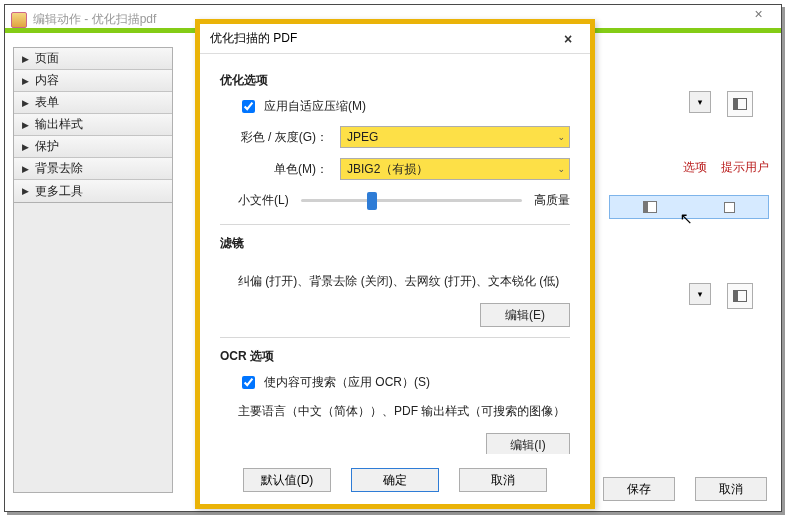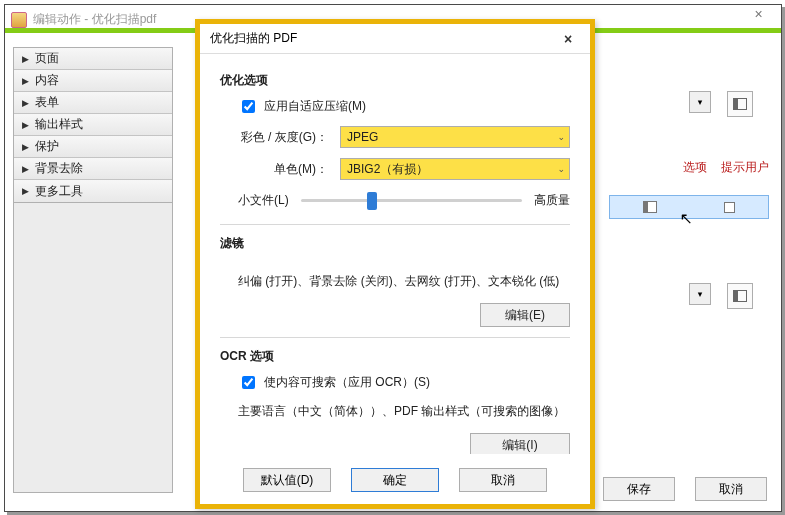--- a/index.html
+++ b/index.html
@@ -191,21 +191,21 @@
 
       <hr class="sep">
 
       <div class="section-h">OCR 选项</div>
       <label class="chk">
         <input type="checkbox" checked="" style="">
         <span>使内容可搜索（应用 OCR）(S)</span>
       </label>
       <div class="ocr-text">主要语言（中文（简体））、PDF 输出样式（可搜索的图像）</div>
       <div class="right-btn">
-        <div class="dlg-btn" style="width:100px">编辑(I)</div>
+        <div class="dlg-btn" style="width:84px">编辑(I)</div>
       </div>
     </div>
 
     <div class="dlg-footer">
       <div class="dlg-btn">默认值(D)</div>
       <div class="dlg-btn primary">确定</div>
       <div class="dlg-btn">取消</div>
     </div>
   </div>
 </div>

